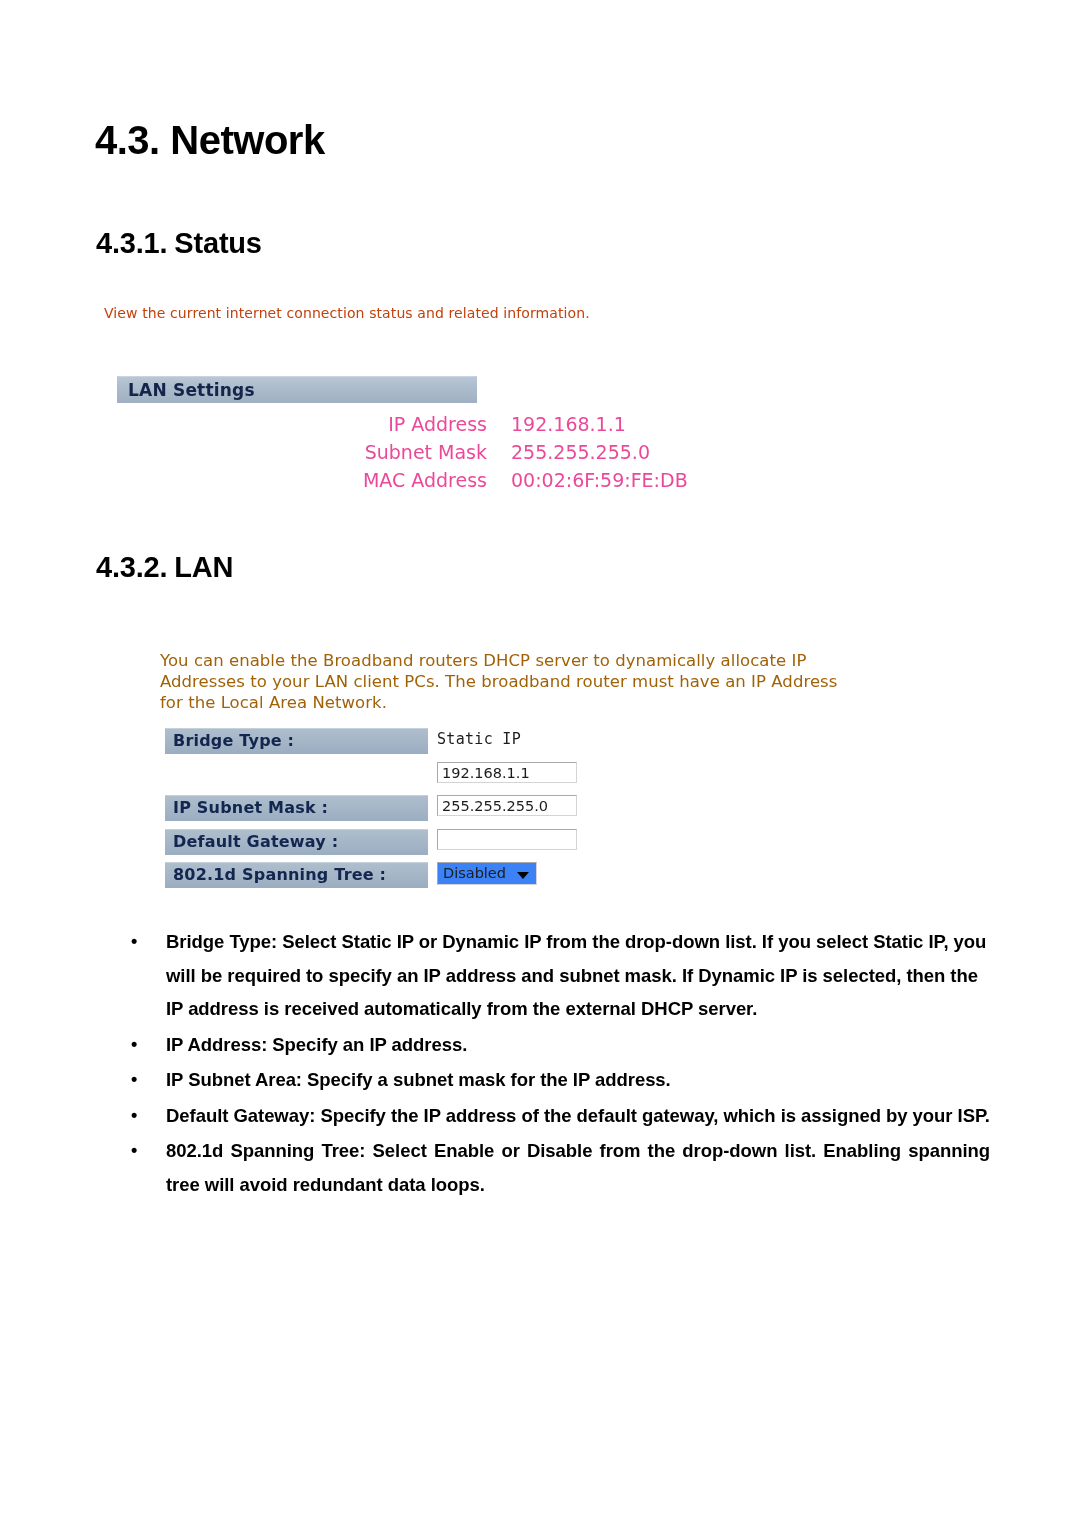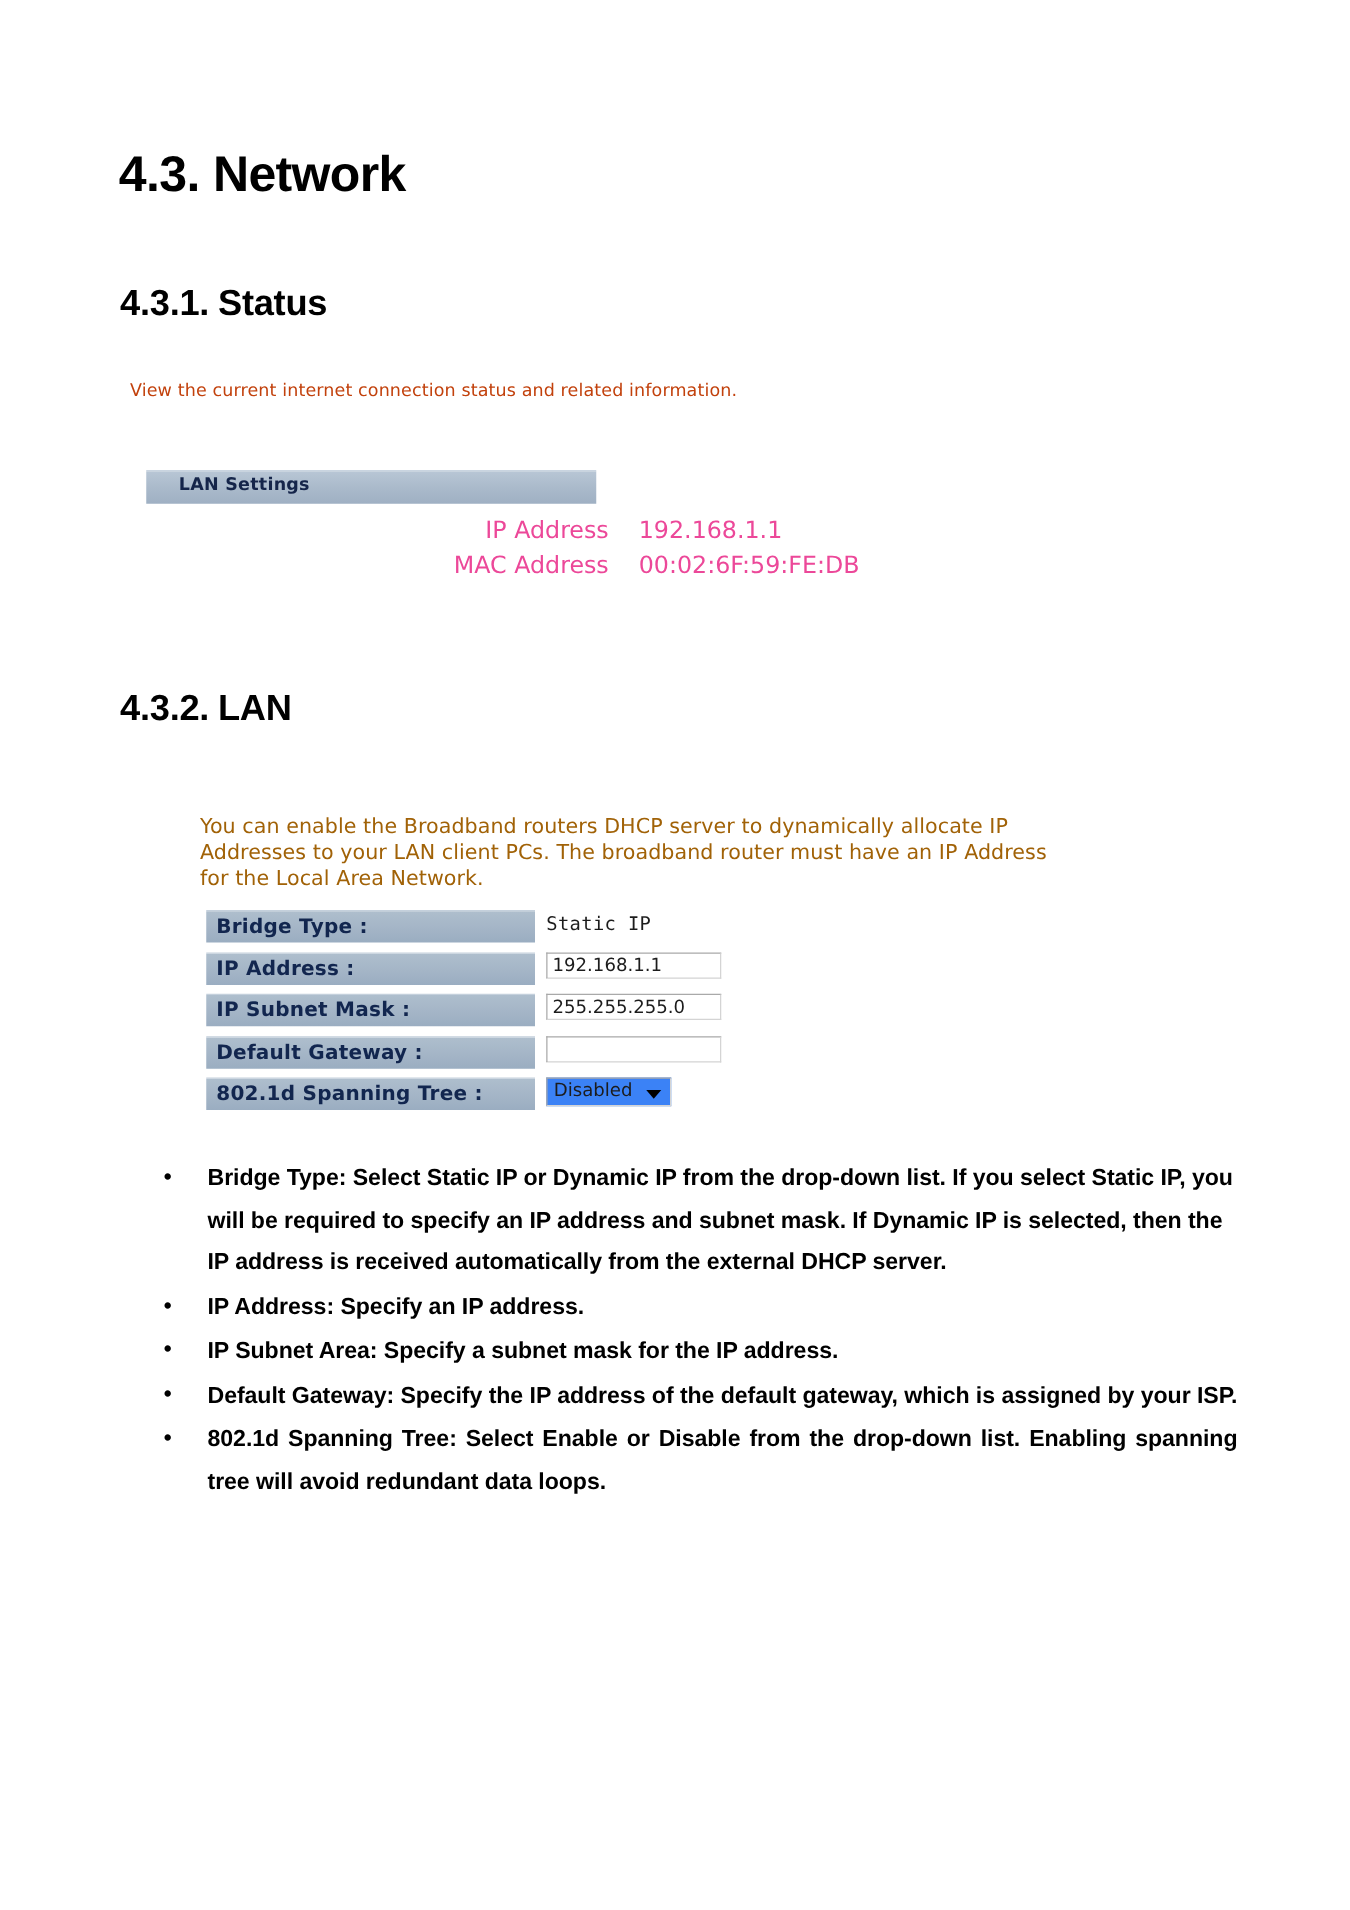--- a/index.html
+++ b/index.html
@@ -67,26 +67,25 @@
     width: 360px;
     height: 26px;
     background: linear-gradient(to bottom, #b8c6d5 0%, #a9b9ca 55%, #9fb0c3 100%);
     border-top: 1px solid #c9d4e0;
   }
   .lan-settings-bar .title {
     position: absolute;
     left: 11px;
     top: 3px;
     font-family: "DejaVu Sans", sans-serif;
-    font-size: 14px;
+    font-size: 17px;
     font-weight: bold;
     color: #15254a;
     letter-spacing: 0.2px;
     white-space: nowrap;
-    margin-left: 15px;
   }
 
   .status-table {
     position: absolute;
     left: 117px;
     top: 410px;
     width: 600px;
     border-collapse: collapse;
     font-family: "DejaVu Sans", sans-serif;
     font-size: 19px;
@@ -251,20 +250,24 @@
     <div class="title">LAN Settings</div>
   </div>
 
   <table class="status-table">
     <tbody>
       <tr>
         <td class="lbl">IP Address</td>
         <td class="val">192.168.1.1</td>
       </tr>
       <tr>
+        <td class="lbl">Subnet Mask</td>
+        <td class="val">255.255.255.0</td>
+      </tr>
+      <tr>
         <td class="lbl">MAC Address</td>
         <td class="val">00:02:6F:59:FE:DB</td>
       </tr>
     </tbody>
   </table>
 
   <div class="h2 lan"><span class="num">4.3.2.</span><span>LAN</span></div>
 
   <div class="lan-desc">You can enable the Broadband routers DHCP server to dynamically allocate IP Addresses to your LAN client PCs. The broadband router must have an IP Address for the Local Area Network.</div>
 
@@ -273,23 +276,20 @@
     <div class="form-row">
       <div class="form-label">
         <span>Bridge Type :</span>
       </div>
       <div class="form-control">
         <div class="plain-value">Static IP</div>
       </div>
     </div>
 
     <div class="form-row">
-      <div class="form-label">
-        <span>IP Address :</span>
-      </div>
       <div class="form-control">
         <div class="text-field">192.168.1.1</div>
       </div>
     </div>
 
     <div class="form-row">
       <div class="form-label">
         <span>IP Subnet Mask :</span>
       </div>
       <div class="form-control">

